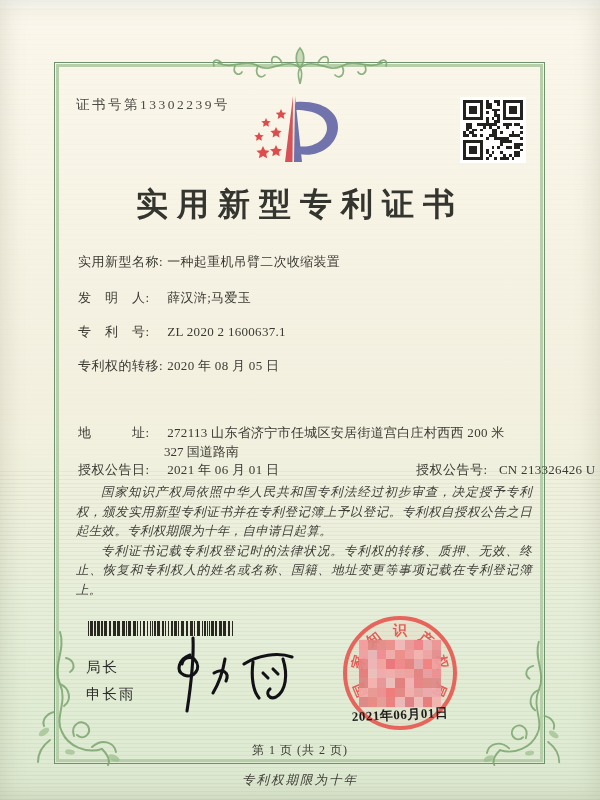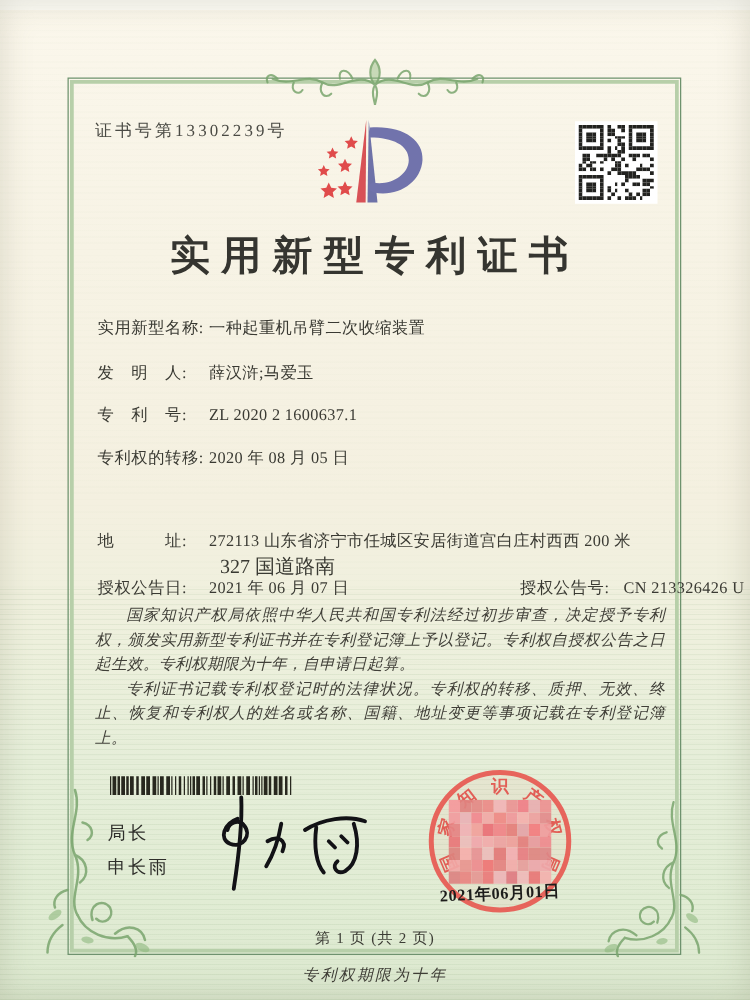--- a/index.html
+++ b/index.html
@@ -16,21 +16,21 @@
   .frame-inner{position:absolute;inset:1px;border:3px solid #b7cfa9;}
   .cert-no{position:absolute;left:76px;top:96px;font-size:13.5px;letter-spacing:2.5px;color:#4a4a44;z-index:5;}
   .logo{position:absolute;left:248px;top:90px;z-index:5;}
   .qr{position:absolute;left:460px;top:97px;width:66px;height:66px;background:#fff;padding:3px;box-sizing:border-box;z-index:5;}
   .qr-grid{width:100%;height:100%;}
   .title{position:absolute;left:0;right:0;top:183px;text-align:center;font-size:32px;font-weight:700;
     letter-spacing:9px;color:#353530;z-index:5;}
   .frow{position:absolute;left:78px;width:452px;font-size:13px;color:#3a3a33;z-index:5;white-space:nowrap;}
   .frow .lbl{display:inline-block;width:86px;letter-spacing:.5px;}
   .frow .val{letter-spacing:.3px;}
-  .addr2{position:absolute;left:176px;font-size:16px;color:#3a3a33;z-index:5;font-family:Liberation Serif, serif;}
+  .addr2{position:absolute;left:164px;font-size:13px;color:#3a3a33;z-index:5;font-family:Liberation Serif, serif;}
   .grant2{position:absolute;left:338px;top:0;}
   .paras{position:absolute;left:76px;top:483px;width:456px;z-index:5;}
   .paras p{margin:0;text-indent:2em;font-size:12.5px;line-height:19.5px;color:#403f38;
     font-style:italic;letter-spacing:.3px;text-align:justify;}
   .barcode{position:absolute;left:88px;top:621px;width:150px;height:15px;display:flex;align-items:stretch;z-index:5;}
   .officer{position:absolute;left:86px;top:654px;z-index:5;font-family:"Liberation Sans","DejaVu Sans",sans-serif;
     font-size:14.5px;color:#2e2e2a;line-height:27px;letter-spacing:2px;}
   .signature{position:absolute;left:162px;top:633px;z-index:6;}
   .seal{position:absolute;left:338px;top:611px;width:124px;height:124px;z-index:6;}
   .seal svg{position:absolute;inset:0;}
@@ -557,21 +557,21 @@
     <span class="lbl">专利权的转移:</span>
     <span class="val">2020 年 08 月 05 日</span>
   </div>
   <div class="frow" style="top:424px">
     <span class="lbl">地　　　址:</span>
     <span class="val">272113 山东省济宁市任城区安居街道宫白庄村西西 200 米</span>
   </div>
   <div class="addr2" style="top:443px">327 国道路南</div>
   <div class="frow" style="top:461px">
     <span class="lbl">授权公告日:</span>
-    <span class="val">2021 年 06 月 07 日</span>
+    <span class="val">2021 年 06 月 01 日</span>
     <span class="grant2">
       <span class="lbl" style="width:auto;margin-right:8px">授权公告号:</span>
       <span class="val">CN 213326426 U</span>
     </span>
   </div>
 
   <div class="paras">
     <p>国家知识产权局依照中华人民共和国专利法经过初步审查，决定授予专利权，颁发实用新型专利证书并在专利登记簿上予以登记。专利权自授权公告之日起生效。专利权期限为十年，自申请日起算。</p>
     <p>专利证书记载专利权登记时的法律状况。专利权的转移、质押、无效、终止、恢复和专利权人的姓名或名称、国籍、地址变更等事项记载在专利登记簿上。</p>
   </div>

